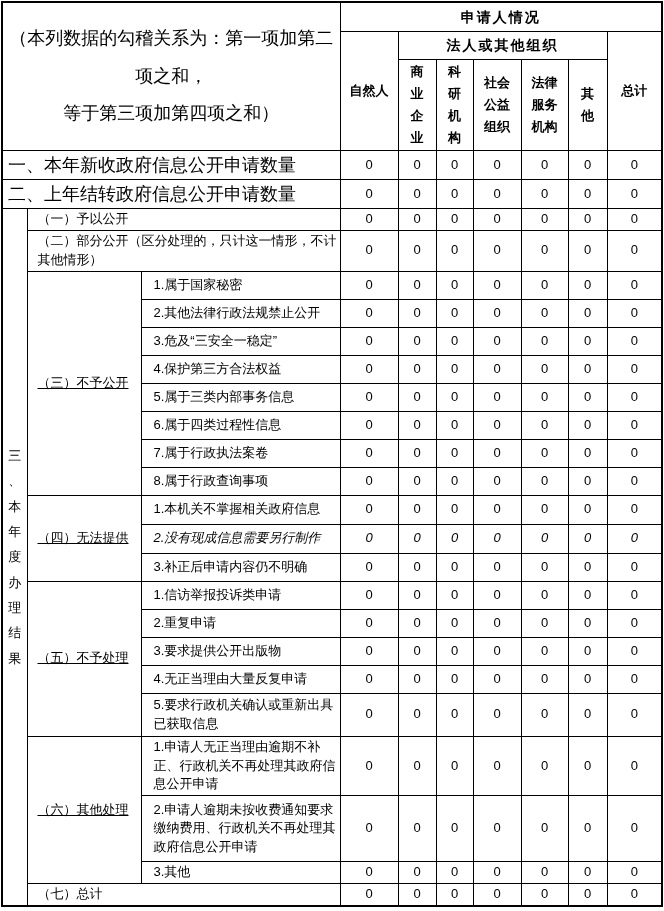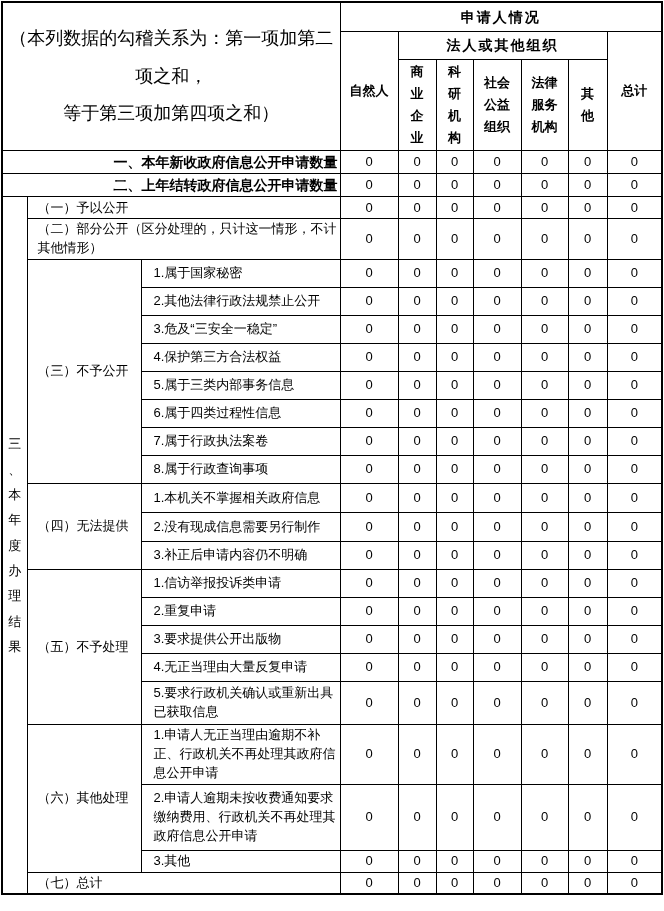--- a/index.html
+++ b/index.html
@@ -22,23 +22,23 @@
     font-size: 13px;
     font-weight: normal;
     vertical-align: middle;
     line-height: 1.45;
     overflow: hidden;
     word-break: break-all;
   }
   .note      { text-align: center; white-space: pre-line; font-size: 18px; line-height: 2.1; }
   .ghead     { text-align: center; font-weight: bold; font-size: 14px; letter-spacing: 2px; }
   .colhead   { text-align: center; font-weight: bold; font-size: 13px; line-height: 1.7; }
-  .section   { font-weight: bold; font-size: 14px; padding-left: 5px; text-align: right; }
+  .section   { font-weight: normal; font-size: 18px; padding-left: 5px; }
   .category  { padding-left: 10px; font-size: 13px; }
-  .group     { padding-left: 10px; font-size: 13px; }
+  .group     { padding-left: 10px; font-size: 13px; text-decoration: underline; }
   .item      { padding-left: 12px; font-size: 13px; }
   .vertical  { text-align: center; line-height: 1.95; font-size: 13px; padding: 0; }
   .value     { text-align: center; font-size: 13px; }
 </style>
 </head>
 <body>
 
 <table>
   <colgroup>
     <col style="width:25px">
@@ -198,21 +198,21 @@
         <td rowspan="3" class="group">（四）无法提供</td>
         <td class="item">1.本机关不掌握相关政府信息</td>
         <td class="value">0</td>
         <td class="value">0</td>
         <td class="value">0</td>
         <td class="value">0</td>
         <td class="value">0</td>
         <td class="value">0</td>
         <td class="value">0</td>
       </tr>
-      <tr style="height: 29px;">
+      <tr style="height: 29px; font-style: italic;">
         <td class="item">2.没有现成信息需要另行制作</td>
         <td class="value">0</td>
         <td class="value">0</td>
         <td class="value">0</td>
         <td class="value">0</td>
         <td class="value">0</td>
         <td class="value">0</td>
         <td class="value">0</td>
       </tr>
       <tr style="height: 28px; margin-top: 48px;">

